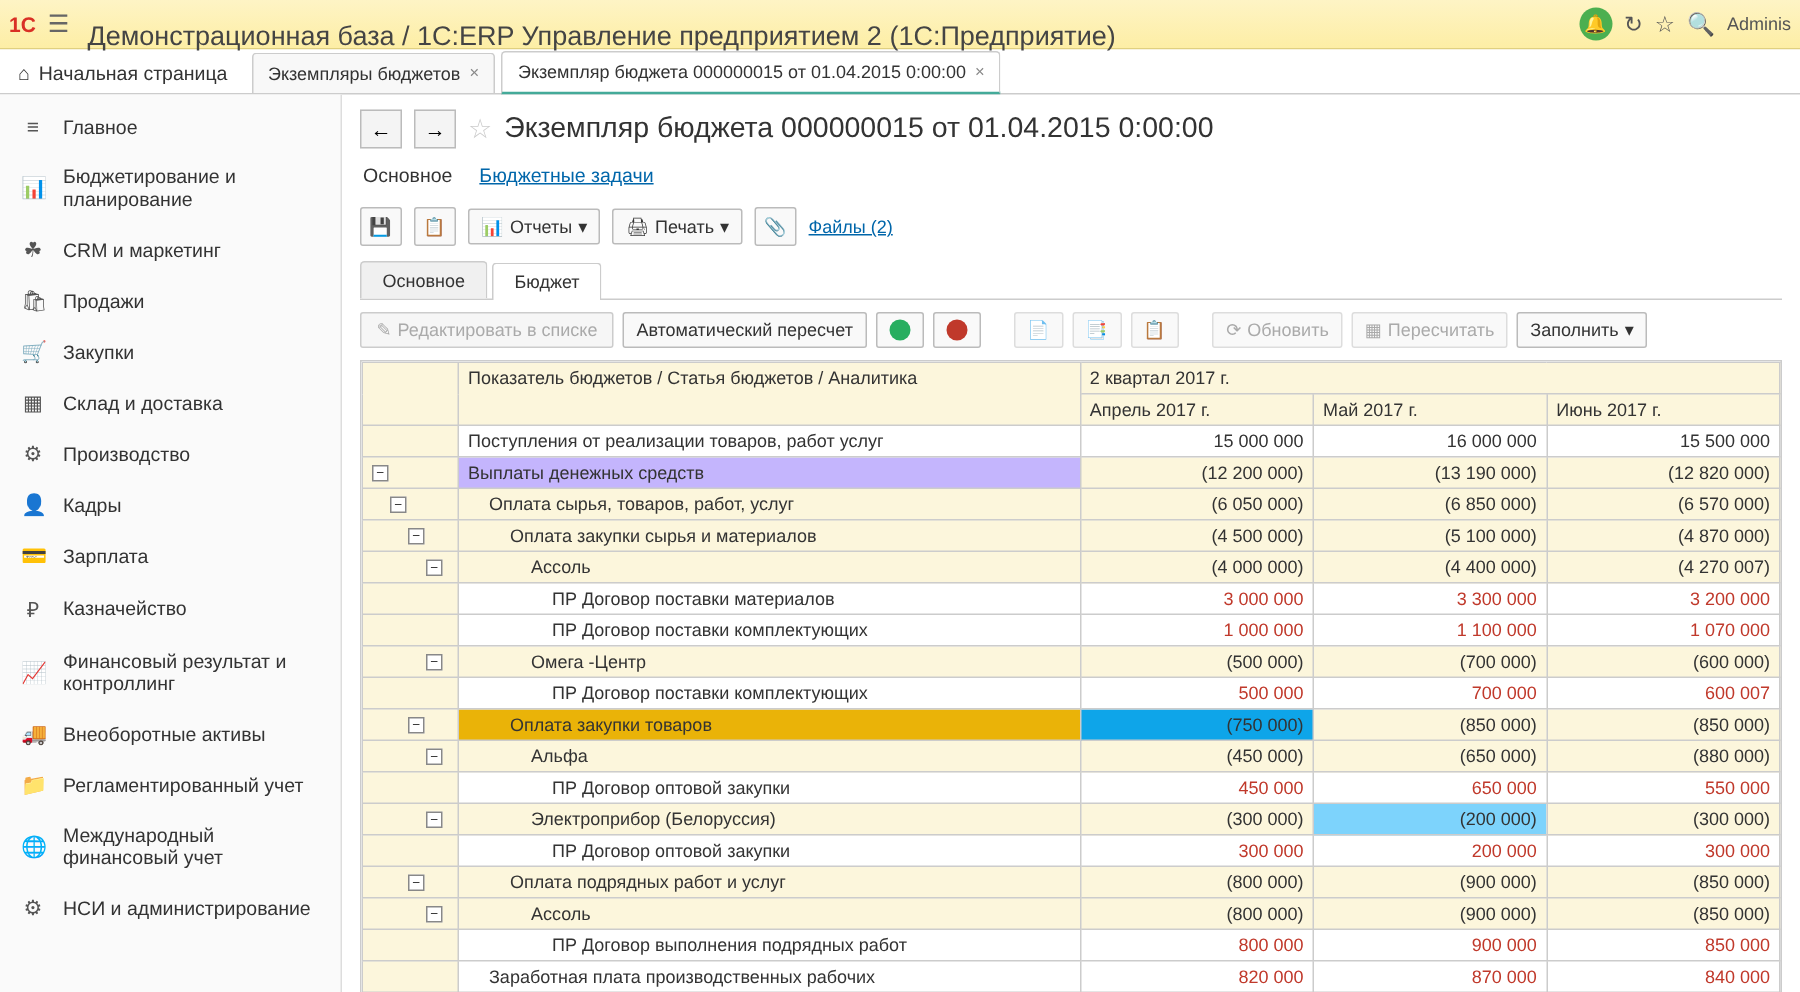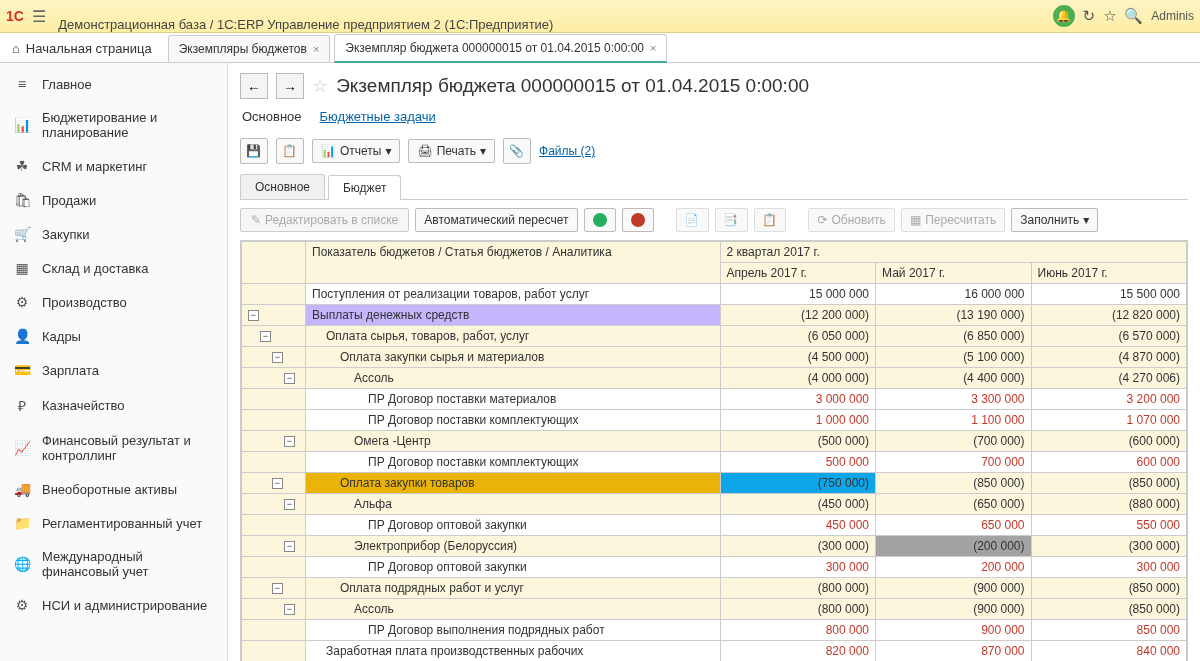--- a/index.html
+++ b/index.html
@@ -1,20 +1,20 @@
 <!DOCTYPE html>
 <html><head>
 <meta charset="utf-8">
 <style>
 * { box-sizing: border-box; margin: 0; padding: 0; }
 body { font-family: Arial, sans-serif; font-size: 12px; background: #fff; color: #333; overflow: hidden; }
 .titlebar { background: linear-gradient(#fef4c5, #fdeea5); height: 30px; display: flex; align-items: center; padding: 16px 6px; border-bottom: 1px solid #e0d080; }
 .logo { color: #d93025; font-weight: bold; font-size: 14px; margin-right: 8px; }
 .burger { font-size: 16px; margin-right: 12px; cursor: pointer; color: #666; }
-.title-text { flex: 1; color: #444; font-size: 13px; margin-top: 16px; }
+.title-text { flex: 1; color: #444; font-size: 18px; margin-top: 16px; }
 .titlebar-right { display: flex; align-items: center; gap: 8px; }
 .bell { width: 22px; height: 22px; border-radius: 50%; background: #4caf50; color: #fff; display: flex; align-items: center; justify-content: center; font-size: 12px; }
 .tb-icon { font-size: 15px; color: #555; cursor: pointer; }
 .user { color: #555; font-size: 12px; }
 
 .tabbar { display: flex; border-bottom: 1px solid #ccc; background: #fff; height: 30px; align-items: flex-end; }
 .home-tab { padding: 6px 12px; display: flex; align-items: center; gap: 6px; cursor: pointer; font-size: 13px; }
 .tab { padding: 6px 10px; border: 1px solid #ccc; border-bottom: none; margin-left: 4px; display: flex; align-items: center; gap: 6px; cursor: pointer; font-size: 12px; background: #f8f8f8; border-radius: 3px 3px 0 0; }
 .tab.active { background: #fff; border-bottom: 2px solid #4a9; position: relative; top: 1px; }
 .tab-close { color: #888; font-size: 11px; }
@@ -290,21 +290,21 @@
                 <div class="tree-cell">
                   <span class="indent" style="width:12px"></span>
                   <span class="indent" style="width:12px"></span>
                   <span class="indent" style="width:12px"></span>
                   <span class="expander">−</span>
                 </div>
               </td>
               <td style="background: rgb(252, 246, 220);"><span style="padding-left:42px">Ассоль</span></td>
               <td class="num" style="background: rgb(252, 246, 220);">(4 000 000)</td>
               <td class="num" style="background: rgb(252, 246, 220);">(4 400 000)</td>
-              <td class="num" style="background: rgb(252, 246, 220);">(4 270 006)</td>
+              <td class="num" style="background: rgb(252, 246, 220);">(4 270 007)</td>
             </tr>
             <tr>
               <td class="hdr-col">
                 <div class="tree-cell">
                   <span class="indent" style="width:12px"></span>
                   <span class="indent" style="width:12px"></span>
                   <span class="indent" style="width:12px"></span>
                   <span class="indent" style="width:12px"></span>
                 </div>
               </td>
@@ -346,21 +346,21 @@
                 <div class="tree-cell">
                   <span class="indent" style="width:12px"></span>
                   <span class="indent" style="width:12px"></span>
                   <span class="indent" style="width:12px"></span>
                   <span class="indent" style="width:12px"></span>
                 </div>
               </td>
               <td style="background: rgb(255, 255, 255);"><span style="padding-left:56px">ПР Договор поставки комплектующих</span></td>
               <td class="num red-val">500 000</td>
               <td class="num red-val">700 000</td>
-              <td class="num red-val">600 000</td>
+              <td class="num red-val">600 007</td>
             </tr>
             <tr class="row-hl">
               <td class="hdr-col">
                 <div class="tree-cell">
                   <span class="indent" style="width:12px"></span>
                   <span class="indent" style="width:12px"></span>
                   <span class="expander">−</span>
                 </div>
               </td>
               <td style="background: #eab308;"><span style="padding-left:28px">Оплата закупки товаров</span></td>
@@ -400,21 +400,21 @@
               <td class="hdr-col">
                 <div class="tree-cell">
                   <span class="indent" style="width:12px"></span>
                   <span class="indent" style="width:12px"></span>
                   <span class="indent" style="width:12px"></span>
                   <span class="expander">−</span>
                 </div>
               </td>
               <td style="background: rgb(252, 246, 220);"><span style="padding-left:42px">Электроприбор (Белоруссия)</span></td>
               <td class="num" style="background: rgb(252, 246, 220);">(300 000)</td>
-              <td class="num" style="background: #a3a3a3;">(200 000)</td>
+              <td class="num" style="background: #7dd3fc;">(200 000)</td>
               <td class="num" style="background: rgb(252, 246, 220);">(300 000)</td>
             </tr>
             <tr>
               <td class="hdr-col">
                 <div class="tree-cell">
                   <span class="indent" style="width:12px"></span>
                   <span class="indent" style="width:12px"></span>
                   <span class="indent" style="width:12px"></span>
                   <span class="indent" style="width:12px"></span>
                 </div>

